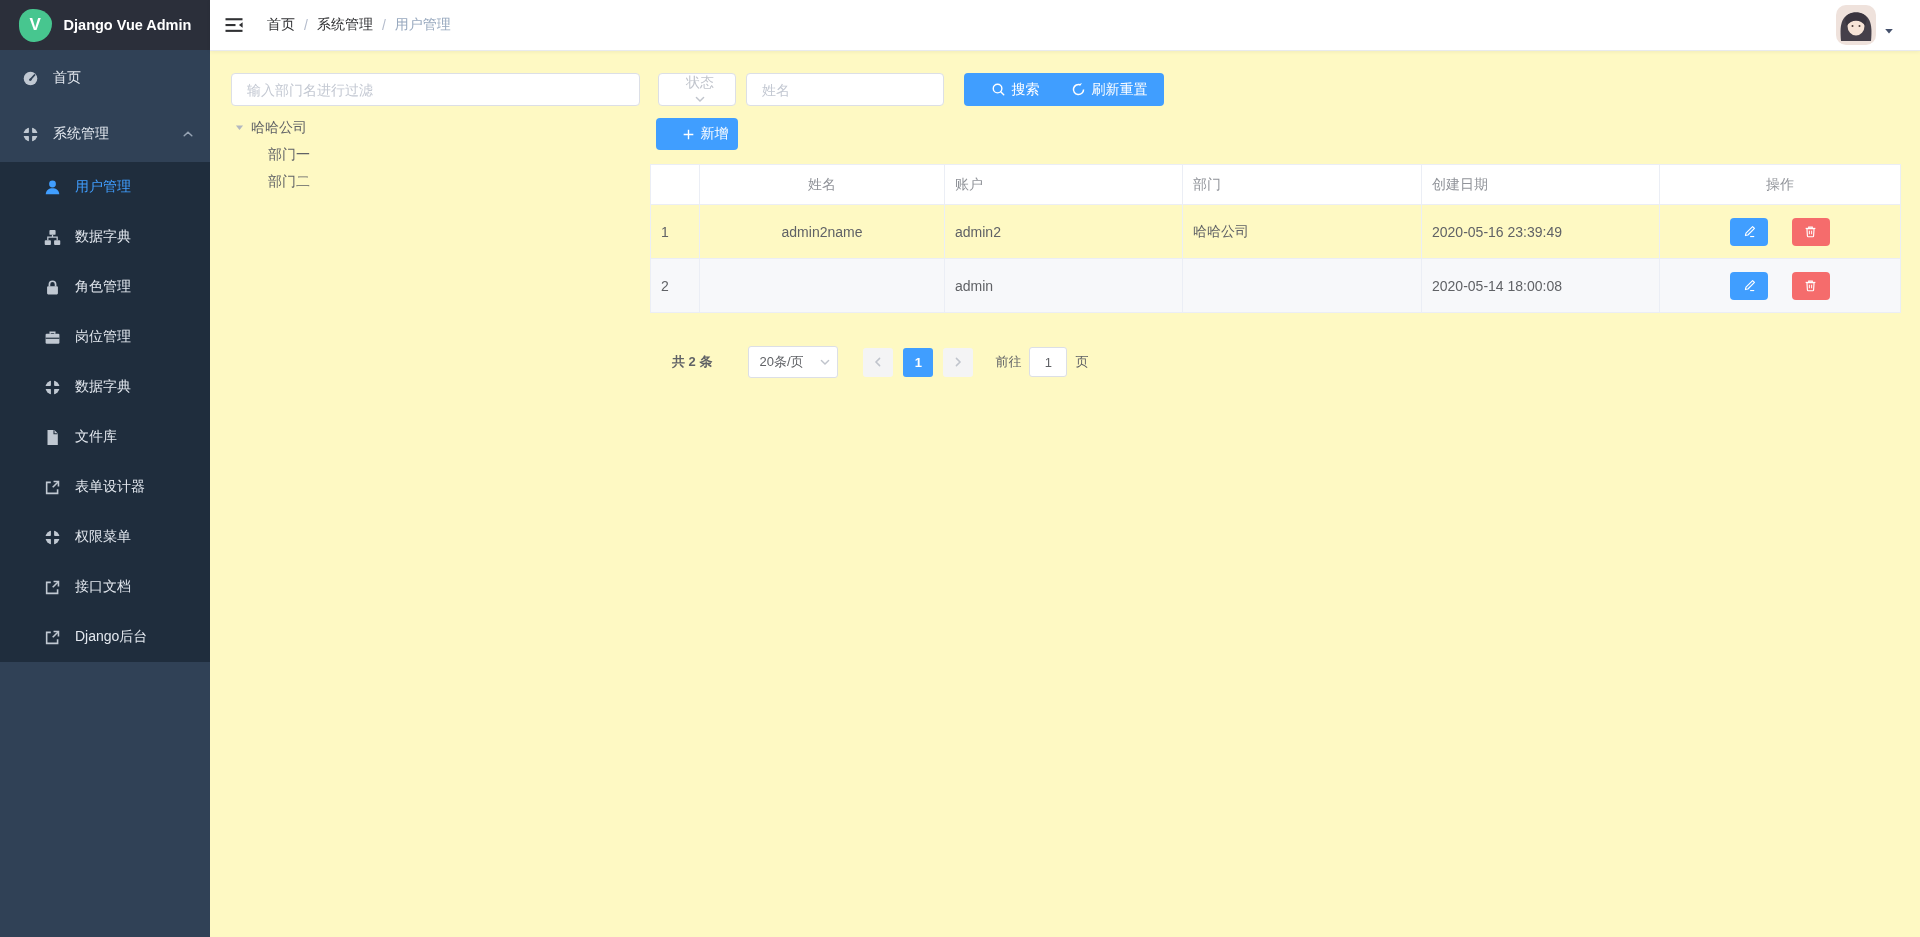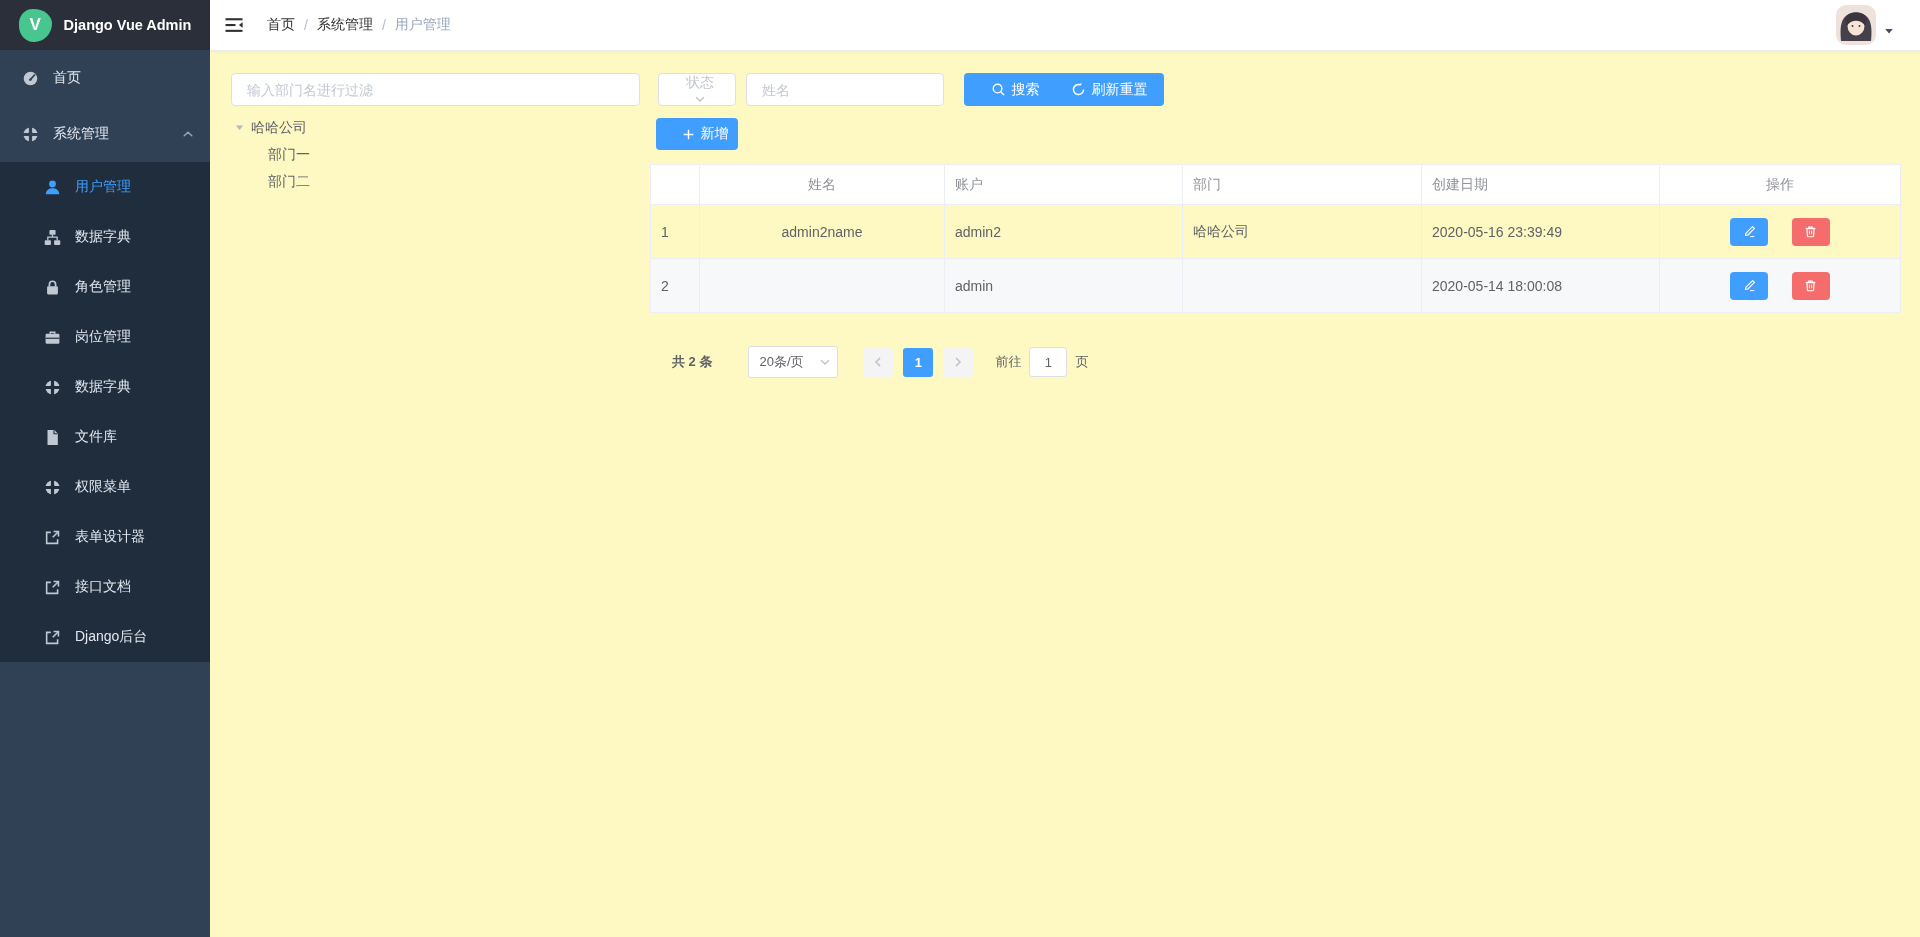--- a/index.html
+++ b/index.html
@@ -157,33 +157,33 @@
               <path d="M9.4 1.2v3.2h3.3" fill="none" stroke="var(--bg)" stroke-width="1"></path>
             </svg>
           <span>文件库</span>
         </div>
       </div>
 
 
       <div class="sub-group">
         <div class="m-row">
           <svg class="mi" viewBox="0 0 16 16">
+              <path d="M6.4 3.2H2.5v10.3h10.3V9.6" fill="none" stroke="currentColor" stroke-width="1.5"></path>
+              <path d="M9 2.4h4.6V7" fill="none" stroke="currentColor" stroke-width="1.5"></path>
+              <path d="M13.2 2.8L8.2 7.8" stroke="currentColor" stroke-width="1.5"></path>
+            </svg>
+          <span>表单设计器</span>
+        </div>
+        <div class="m-row">
+          <svg class="mi" viewBox="0 0 16 16">
               <circle cx="8" cy="8" r="6.6" fill="currentColor"></circle>
               <path d="M8 0v16M0 8h16" stroke="var(--bg)" stroke-width="3" fill="none"></path>
               <circle cx="8" cy="8" r="2.3" fill="var(--bg)"></circle>
             </svg>
           <span>权限菜单</span>
-        </div>
-        <div class="m-row">
-          <svg class="mi" viewBox="0 0 16 16">
-              <path d="M6.4 3.2H2.5v10.3h10.3V9.6" fill="none" stroke="currentColor" stroke-width="1.5"></path>
-              <path d="M9 2.4h4.6V7" fill="none" stroke="currentColor" stroke-width="1.5"></path>
-              <path d="M13.2 2.8L8.2 7.8" stroke="currentColor" stroke-width="1.5"></path>
-            </svg>
-          <span>表单设计器</span>
         </div>
         <div class="m-row">
           <svg class="mi" viewBox="0 0 16 16">
               <path d="M6.4 3.2H2.5v10.3h10.3V9.6" fill="none" stroke="currentColor" stroke-width="1.5"></path>
               <path d="M9 2.4h4.6V7" fill="none" stroke="currentColor" stroke-width="1.5"></path>
               <path d="M13.2 2.8L8.2 7.8" stroke="currentColor" stroke-width="1.5"></path>
             </svg>
           <span>接口文档</span>
         </div>
         <div class="m-row">

